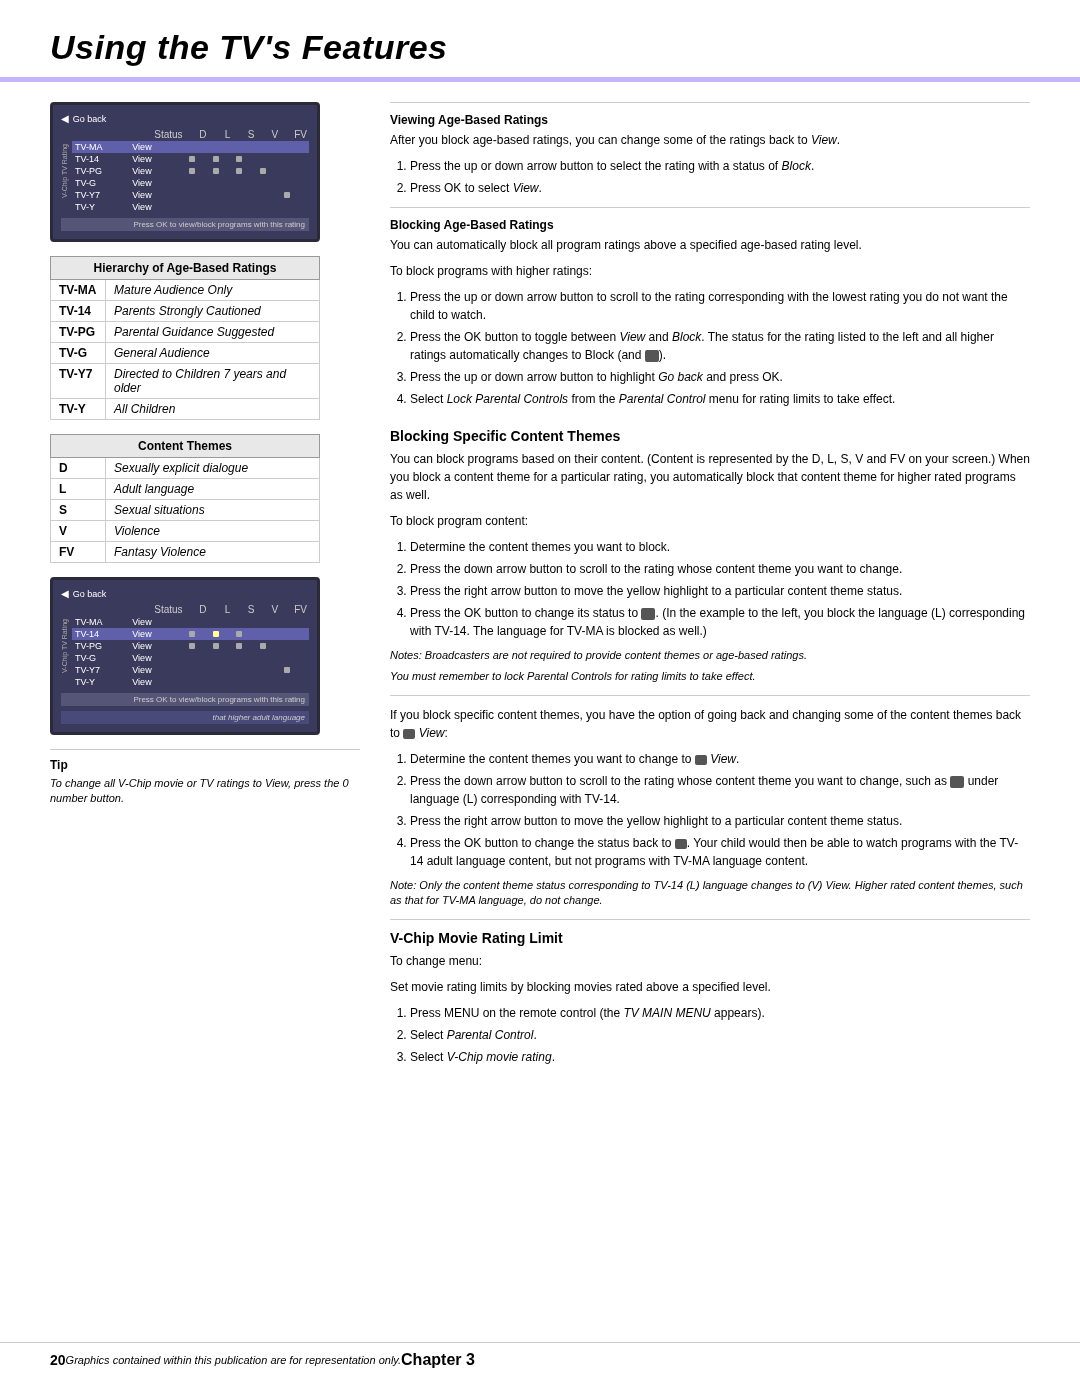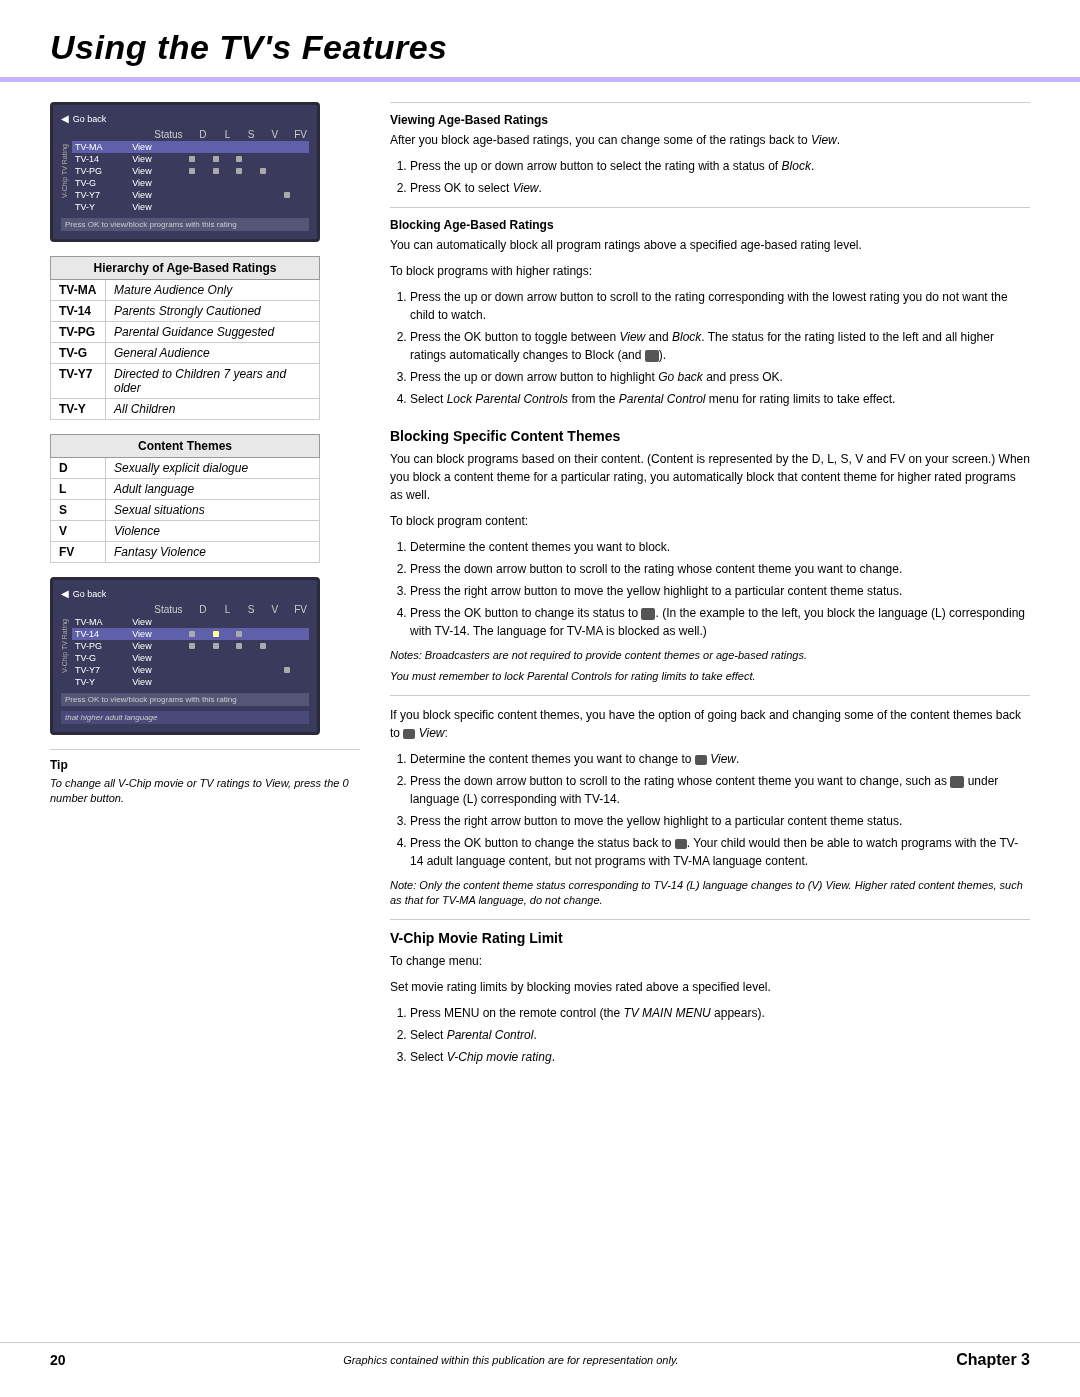--- a/index.html
+++ b/index.html
@@ -107,21 +107,21 @@
     .tv-content {
       flex: 1;
     }
     .dot { display: inline-block; width: 6px; height: 6px; background: #aaa; border-radius: 1px; margin: 0 1px; }
     .status-bar {
       background: #555577;
       color: #ccc;
       font-size: 8px;
       padding: 2px 4px;
       margin-top: 5px;
-      text-align: left;
+      text-align: right;
     }
 
     
     .rating-table {
       width: 270px;
       border-collapse: collapse;
       margin-bottom: 14px;
       font-size: 12px;
     }
     .rating-table th {
@@ -200,21 +200,20 @@
       line-height: 1.4;
     }
 
     
     .page-footer {
       position: absolute;
       bottom: 20px;
       left: 0;
       right: 0;
       display: flex;
-      justify-content: space-between;
       align-items: center;
       padding: 8px 50px;
       border-top: 1px solid #ccc;
       font-size: 12px;
     }
     .footer-page-num {
       font-weight: bold;
       font-size: 14px;
     }
     .footer-chapter {

